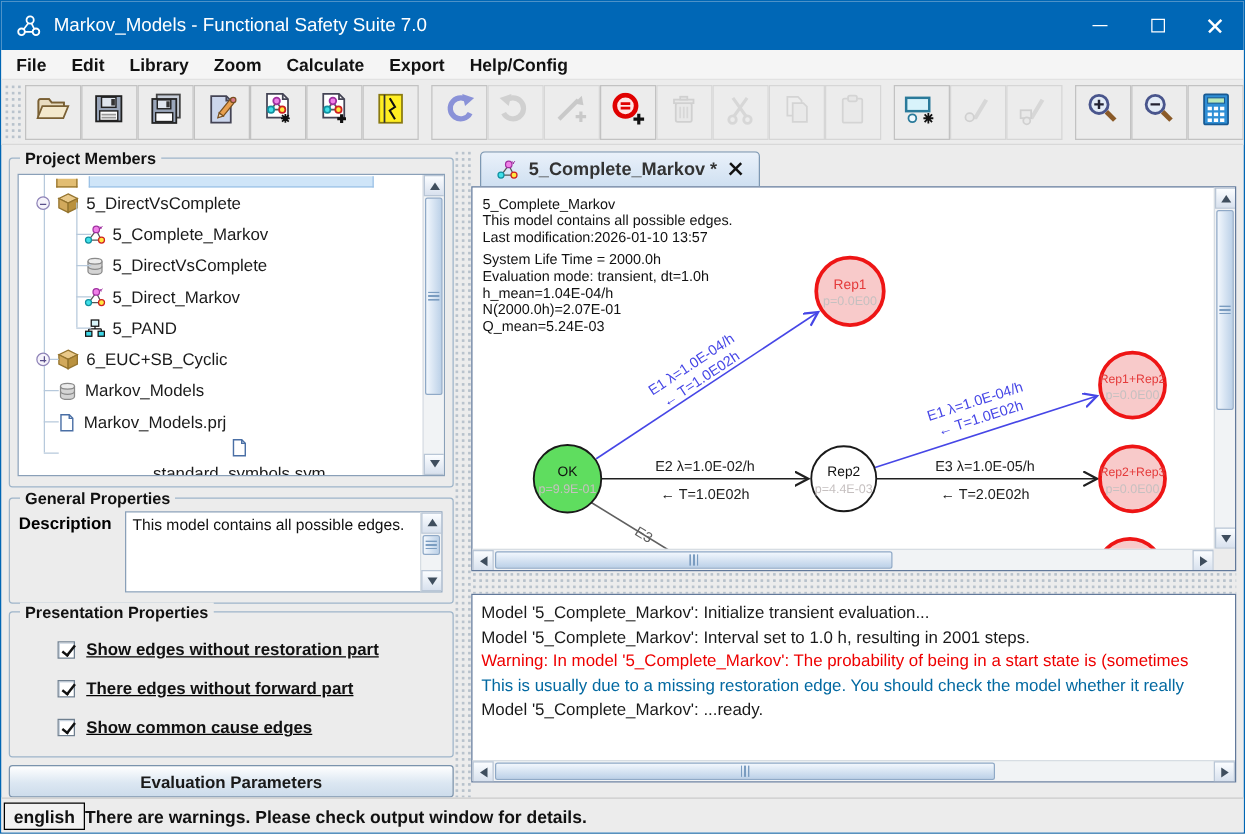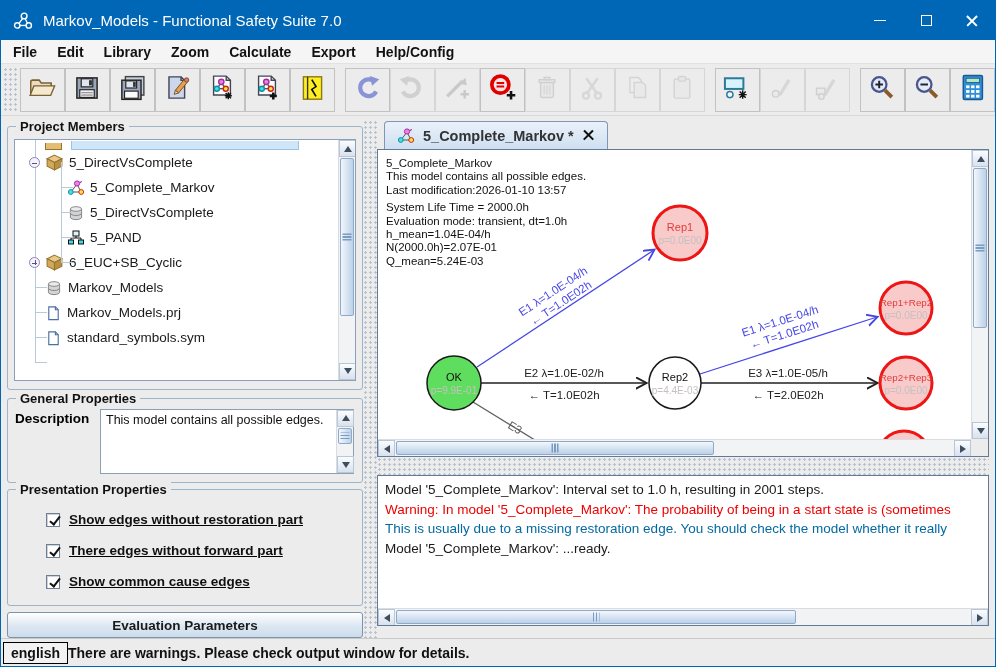--- a/index.html
+++ b/index.html
@@ -409,20 +409,34 @@
                       <path d="M3.4,4 V12.2 a5.6,2.4 0 0 0 11.2,0 V4" fill="#d4d4d4" stroke="#8a8a8a"></path>
                       <ellipse cx="9" cy="4" rx="5.6" ry="2.3" fill="#ececec" stroke="#8a8a8a"></ellipse>
                       <path d="M3.4,8.1 a5.6,2.4 0 0 0 11.2,0" fill="none" stroke="#8a8a8a"></path>
                     </svg>
                   </span>
                   <span>5_DirectVsComplete</span>
                 </div>
                 <div class="tree-row" style="padding-left: 52px;">
                   <span class="tree-icon">
                     <svg width="18" height="16" viewBox="0 0 18 16">
+                      <line x1="10" y1="4" x2="4" y2="12" stroke="#555"></line>
+                      <line x1="10" y1="4" x2="14" y2="12" stroke="#555"></line>
+                      <line x1="4" y1="12" x2="14" y2="12" stroke="#555"></line>
+                      <circle cx="10" cy="3.5" r="2.6" fill="#f080e8" stroke="#a030a0"></circle>
+                      <circle cx="3.8" cy="12" r="2.4" fill="#40e0e8" stroke="#1090a0"></circle>
+                      <circle cx="14.2" cy="12" r="2.4" fill="#ffe840" stroke="#d02020"></circle>
+                      <path d="M13,1.2 l1,2 M14.9,0.9 l-1.6,2.1" stroke="#a030a0" stroke-width="0.8"></path>
+                    </svg>
+                  </span>
+                  <span>5_Direct_Markov</span>
+                </div>
+                <div class="tree-row" style="padding-left: 52px;">
+                  <span class="tree-icon">
+                    <svg width="18" height="16" viewBox="0 0 18 16">
                       <rect x="6" y="1" width="6" height="5" fill="#d8f4f8" stroke="#111"></rect>
                       <path d="M9,6 V8 M4,8 H14 M4,8 V10 M14,8 V10" fill="none" stroke="#111"></path>
                       <rect x="1.5" y="10" width="5" height="4" fill="#40d8e8" stroke="#111"></rect>
                       <rect x="11.5" y="10" width="5" height="4" fill="#40d8e8" stroke="#111"></rect>
                     </svg>
                   </span>
                   <span>5_PAND</span>
                 </div>
                 <div class="tree-row" style="padding-left: 14px;">
                   <span class="expander collapsed"></span>
@@ -447,21 +461,21 @@
                 </div>
                 <div class="tree-row" style="padding-left: 30px;">
                   <span class="tree-icon">
                     <svg width="17" height="16" viewBox="0 0 18 16">
                       <path d="M4,1.5 H11 L14,4.5 V15 H4 Z" fill="#fff" stroke="#4a6fa5" stroke-width="1.2"></path>
                       <path d="M11,1.5 V4.5 H14" fill="none" stroke="#4a6fa5" stroke-width="1.2"></path>
                     </svg>
                   </span>
                   <span>Markov_Models.prj</span>
                 </div>
-                <div class="tree-row" style="padding-left: 30px;">
+                <div class="tree-row" style="padding-left: 30px; flex-direction: column;">
                   <span class="tree-icon">
                     <svg width="17" height="16" viewBox="0 0 18 16">
                       <path d="M4,1.5 H11 L14,4.5 V15 H4 Z" fill="#fff" stroke="#4a6fa5" stroke-width="1.2"></path>
                       <path d="M11,1.5 V4.5 H14" fill="none" stroke="#4a6fa5" stroke-width="1.2"></path>
                     </svg>
                   </span>
                   <span>standard_symbols.sym</span>
                 </div>
               </div>
           </div>
@@ -633,20 +647,21 @@
               <span class="tri-rt"></span>
             </span>
         </div>
         <div class="dg-corner"></div>
       </div>
 
       <div class="hsplit"></div>
 
       <div class="output-panel">
         <div class="output-text" id="output-lines">
+            <div class="out-line" style="color: rgb(26, 26, 26);">Model '5_Complete_Markov': Initialize transient evaluation...</div>
             <div class="out-line" style="color: rgb(26, 26, 26);">Model '5_Complete_Markov': Interval set to 1.0 h, resulting in 2001 steps.</div>
             <div class="out-line" style="color: rgb(238, 0, 0);">Warning: In model '5_Complete_Markov': The probability of being in a start state is (sometimes</div>
             <div class="out-line" style="color: #0369a1;">This is usually due to a missing restoration edge. You should check the model whether it really</div>
             <div class="out-line" style="color: rgb(26, 26, 26);">Model '5_Complete_Markov': ...ready.</div>
           </div>
         <div class="out-hsb">
           <span class="sb-btn">
               <span class="tri-lf"></span>
             </span>
           <span class="sb-track">

